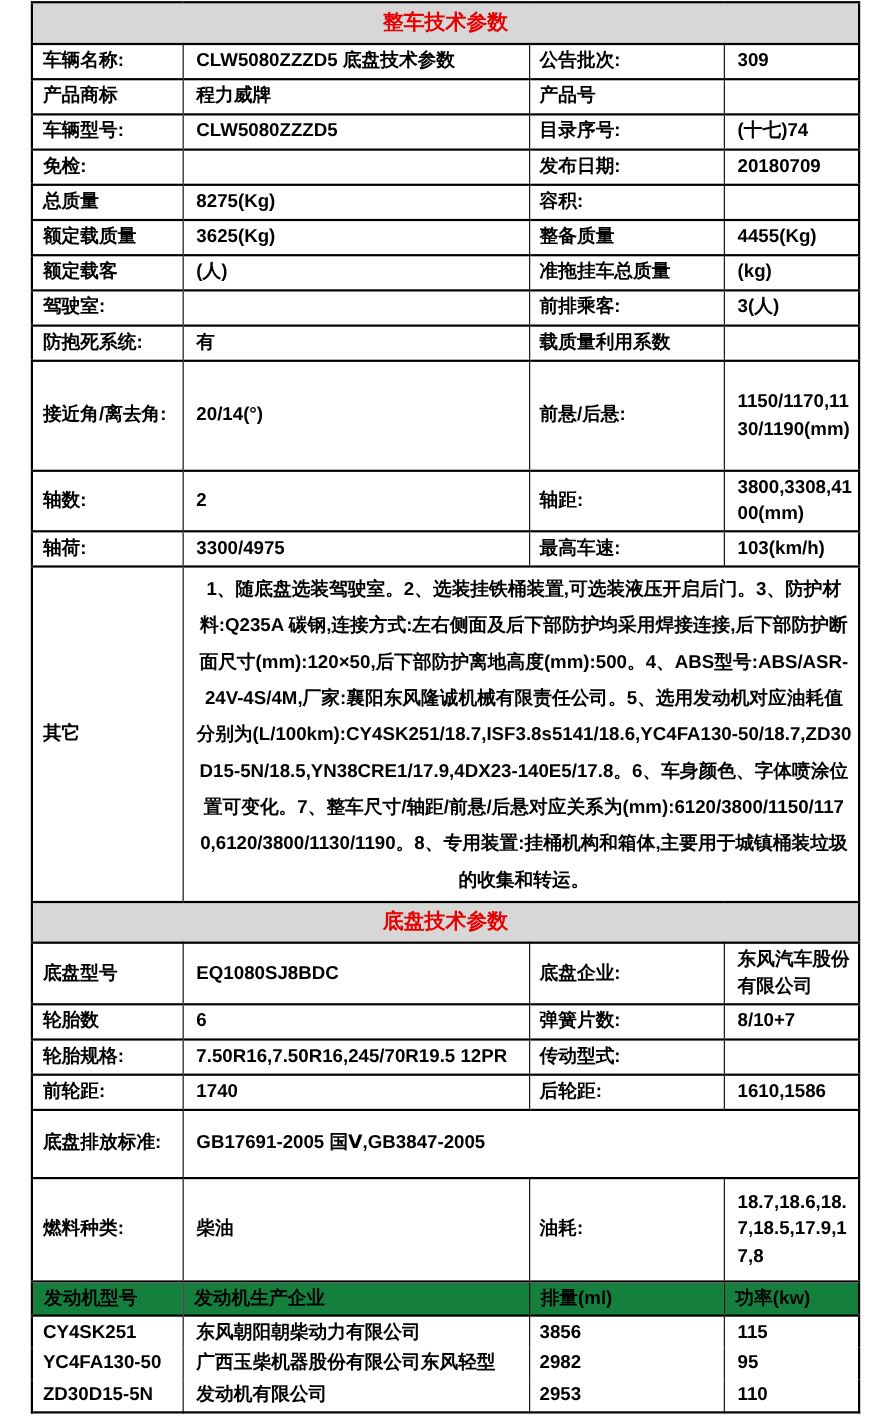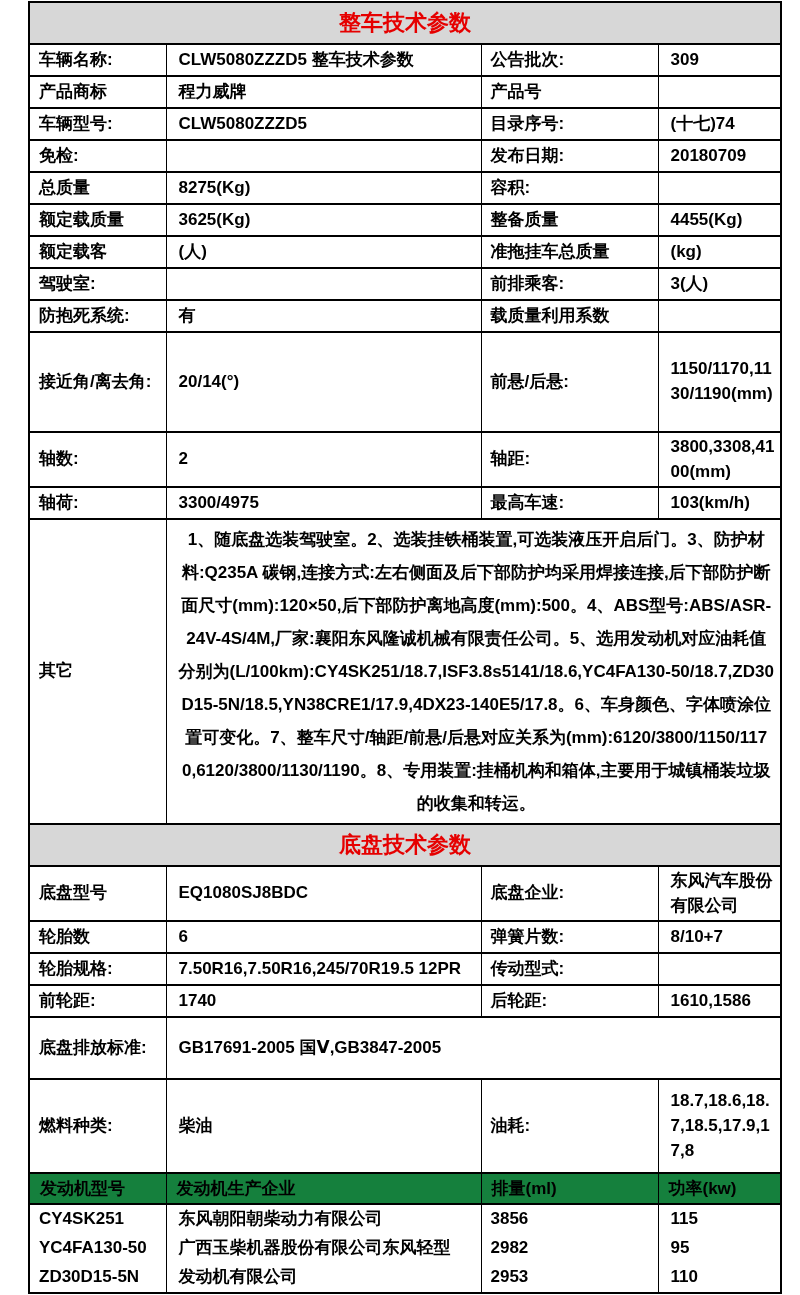--- a/index.html
+++ b/index.html
@@ -16,21 +16,21 @@
   }
   col.c1{width:137px;} col.c2{width:315px;} col.c3{width:177px;} col.c4{width:123px;}
   td{
     border:1px solid #000;border-top:2px solid #000;border-bottom:2px solid #000;
     font-size:17px;line-height:1.45;vertical-align:middle;
     padding:2px 4px 2px 9px;overflow:hidden;
   }
   tr{height:32px;}
   td.section{
     background:#d7d7d7;color:#e60000;text-align:center;
-    font-size:22px;padding:4px 0;margin-left:28px;
+    font-size:19px;padding:4px 0;margin-left:28px;
   }
   tr.section-row{height:30px;}
   td.lbl{padding-left:9px;}
   td.val{padding-left:12px;word-break:break-all;}
   tr[data-name="row-approach-angle"]{height:100px;}
   tr[data-name="row-axle-count"]{height:48px;}
   tr[data-name="row-other"]{height:264px;}
   tr[data-name="row-other"] td.val{line-height:33px;padding:3px 6px 3px 12px;text-align:center;}
   tr[data-name="row-chassis-model"]{height:48px;}
   tr[data-name="row-emission-standard"]{height:62px;}
@@ -50,21 +50,21 @@
         <col class="c2">
         <col class="c3">
         <col class="c4">
     </colgroup>
     <tbody data-name="spec-table-body">
         <tr data-name="section-vehicle" class="section-row">
           <td class="section" data-name="section-vehicle-title" colspan="4">整车技术参数</td>
         </tr>
         <tr data-name="row-vehicle-name">
           <td class="lbl" data-name="row-vehicle-name-label-0">车辆名称:</td>
-          <td class="val" data-name="row-vehicle-name-value-1">CLW5080ZZZD5 整车技术参数</td>
+          <td class="val" data-name="row-vehicle-name-value-1">CLW5080ZZZD5 底盘技术参数</td>
           <td class="lbl" data-name="row-vehicle-name-label-2">公告批次:</td>
           <td class="val" data-name="row-vehicle-name-value-3">309</td>
         </tr>
         <tr data-name="row-product-brand">
           <td class="lbl" data-name="row-product-brand-label-0">产品商标</td>
           <td class="val" data-name="row-product-brand-value-1">程力威牌</td>
           <td class="lbl" data-name="row-product-brand-label-2">产品号</td>
           <td class="val" data-name="row-product-brand-value-3"></td>
         </tr>
         <tr data-name="row-vehicle-model">

